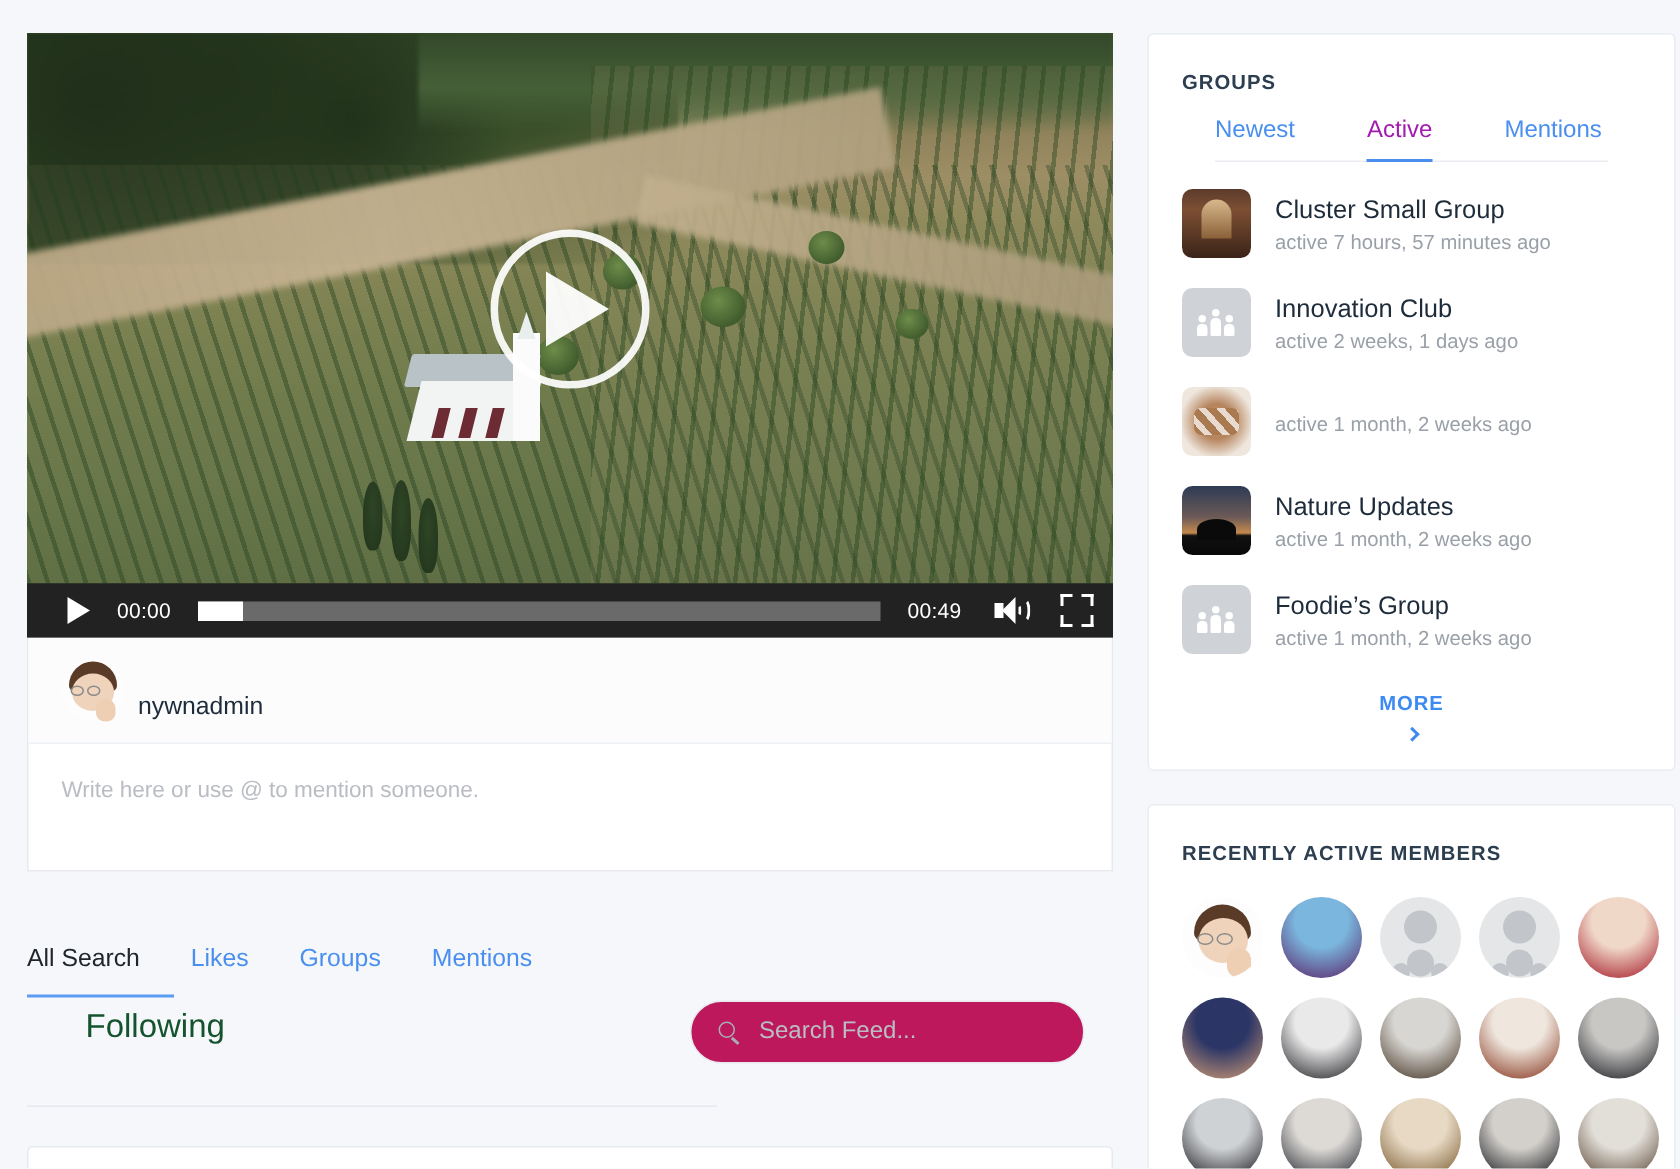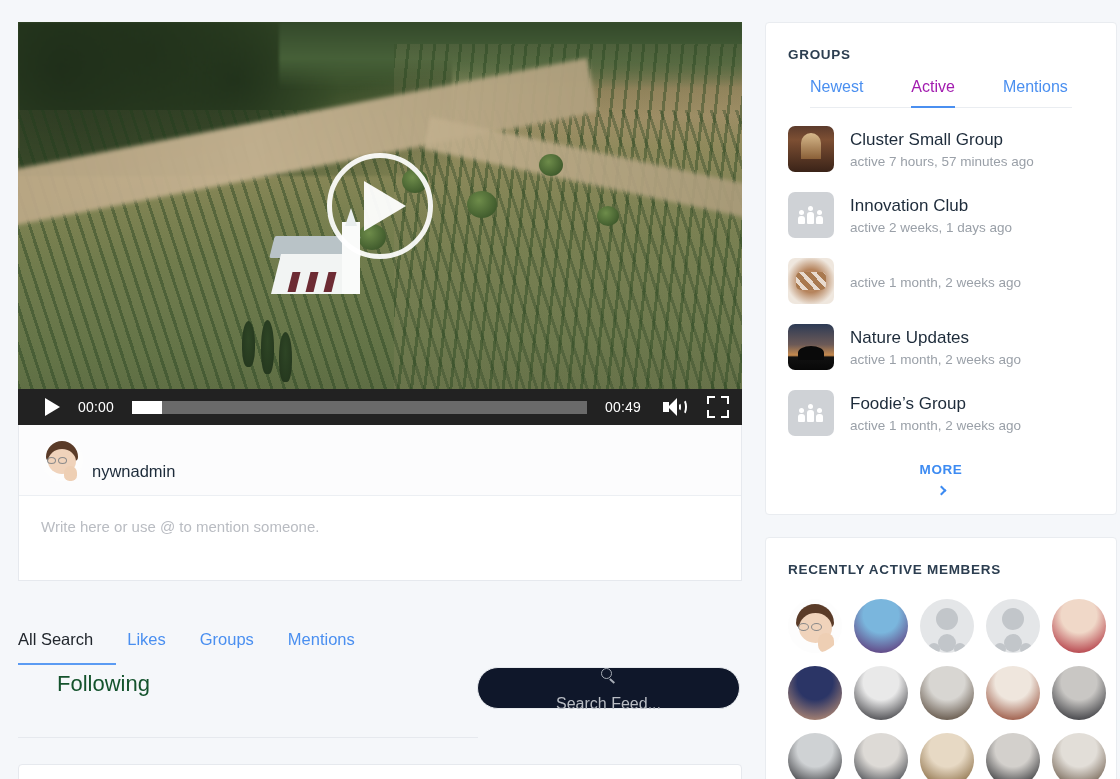--- a/index.html
+++ b/index.html
@@ -208,24 +208,24 @@
   }
   .feed-tab.active { color: #21262c; }
   .feed-underline {
     position: absolute; left: 0; top: 33px; width: 98px; height: 2px; background: #5b9bf3;
   }
   .following {
     position: absolute; left: 0; top: 41px;
     font-size: 22px; color: #14532d; cursor: pointer; margin-left: 39px;
   }
   .search-wrap {
-    position: absolute; left: 459px; top: 37px;
+    position: absolute; left: 442px; top: 37px;
     width: 263px; height: 42px; border: 1px solid #e7eaee;
-    border-radius: 21px; background: #0f172a;
-    display: flex; align-items: center; padding: 0 18px; gap: 12px; flex-direction: column;
+    border-radius: 21px; background: #be185d;
+    display: flex; align-items: center; padding: 0 18px; gap: 12px;
   }
   .mag { width: 15px; height: 15px; position: relative; flex: none; }
   .mag .ring {
     position: absolute; left: 0; top: 0; width: 11px; height: 11px;
     border: 1.6px solid #a7adb6; border-radius: 50%;
   }
   .mag .hdl {
     position: absolute; left: 9px; top: 10px; width: 6px; height: 1.6px;
     background: #a7adb6; transform: rotate(42deg); transform-origin: left center;
   }

